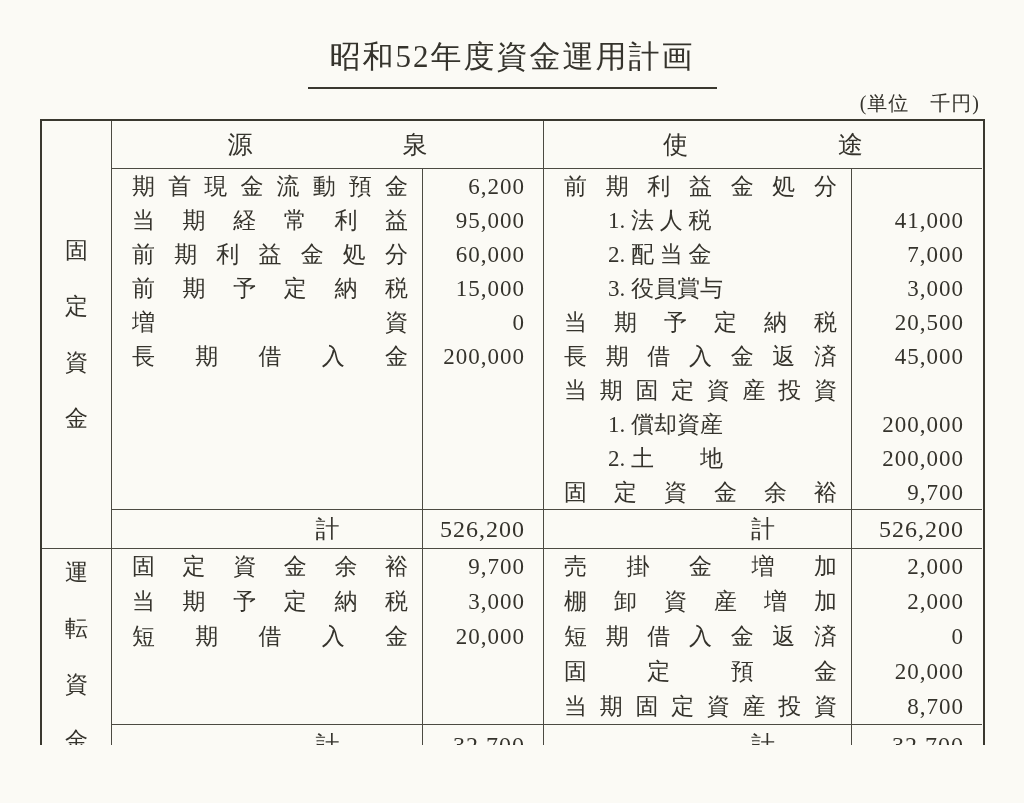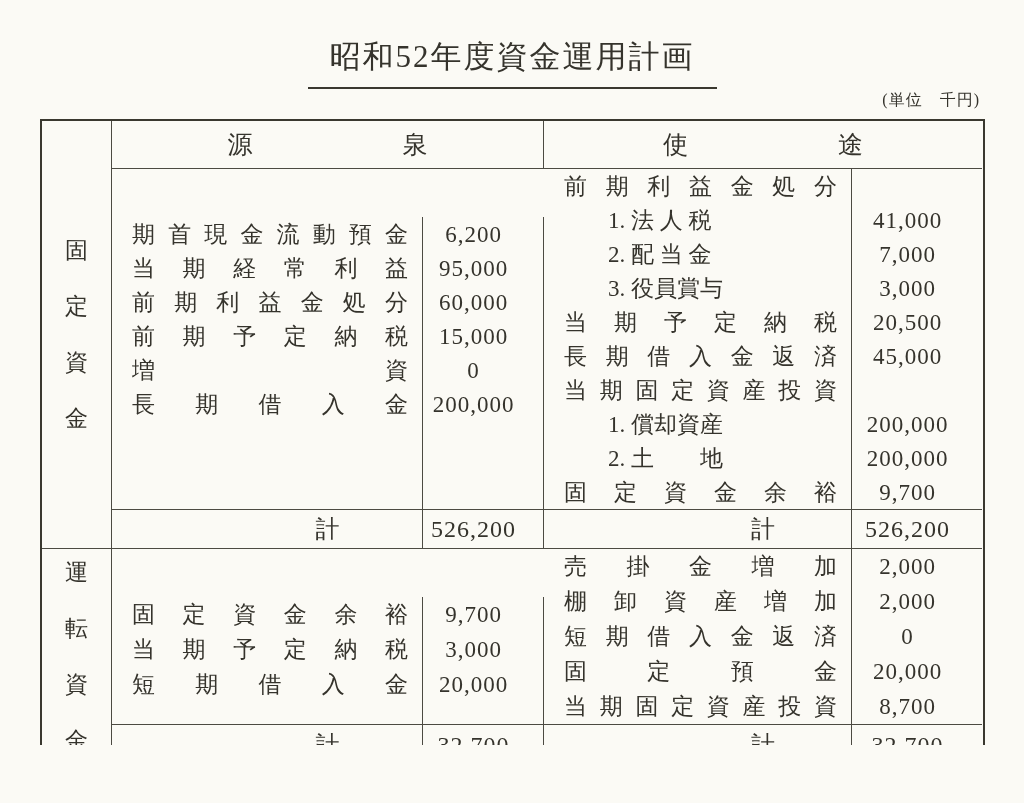--- a/index.html
+++ b/index.html
@@ -29,21 +29,21 @@
     display:inline-block;
     padding:0 22px 9px 22px;
     border-bottom:2px solid var(--line-strong);
   }
   .table-no{
     position:absolute; top:42px; right:46px;
     font-size:22px; letter-spacing:1px;
   }
   .unit-note{
     position:absolute; top:90px; right:44px;
-    font-size:16px; letter-spacing:1px;
+    font-size:20px; letter-spacing:1px;
   }
   .fund-table{
     position:absolute; left:40px; top:119px;
     width:945px; height:648px;
     display:grid;
     grid-template-columns:70px 432px 438px;
     grid-template-rows:48px 340px 40px 175px 40px;
     border:2.5px solid var(--line-strong);
     background:var(--paper);
     font-size:23px;
@@ -73,21 +73,21 @@
   .hdr-inner{
     width:200px; margin:0 auto;
     display:flex; justify-content:space-between;
   }
   .half-l{ border-right:1.4px solid var(--line); }
   
   .body{
     display:grid;
     align-items:center;
   }
-  .body.src{ grid-column:2; grid-template-columns:310px 1fr;margin-top:48px; }
+  .body.src{ grid-column:2; grid-template-columns:310px 1fr; }
   .body.use{ grid-column:3; grid-template-columns:307px 1fr; }
   .rows-fixed{ grid-row:2; grid-auto-rows:34px; }
   .rows-working{ grid-row:4; grid-auto-rows:35px; }
   .body::after, .sum::after{
     content:""; position:absolute; top:0; bottom:0;
     width:1.4px; background:var(--line);
   }
   .body.src::after, .sum.src::after{ left:310px; }
   .body.use::after, .sum.use::after{ left:307px; }
   .trow{ display:contents; }
@@ -97,21 +97,21 @@
     line-height:1;
   }
   .tlabel.justify{
     text-align:justify;
     -moz-text-align-last:justify;
     text-align-last:justify;
     white-space:normal;
   }
   .tlabel.indent{ padding-left:64px; }
   .tvalue{
-    text-align:center; padding-right:18px;
+    text-align:right; padding-right:18px;
     letter-spacing:1px; line-height:1;
   }
   
   .sum{
     display:grid; align-items:center;
     border-top:1.4px solid var(--line);
     font-size:24px;
   }
   .sum.src{ grid-column:2; grid-template-columns:310px 1fr; }
   .sum.use{ grid-column:3; grid-template-columns:307px 1fr; }

